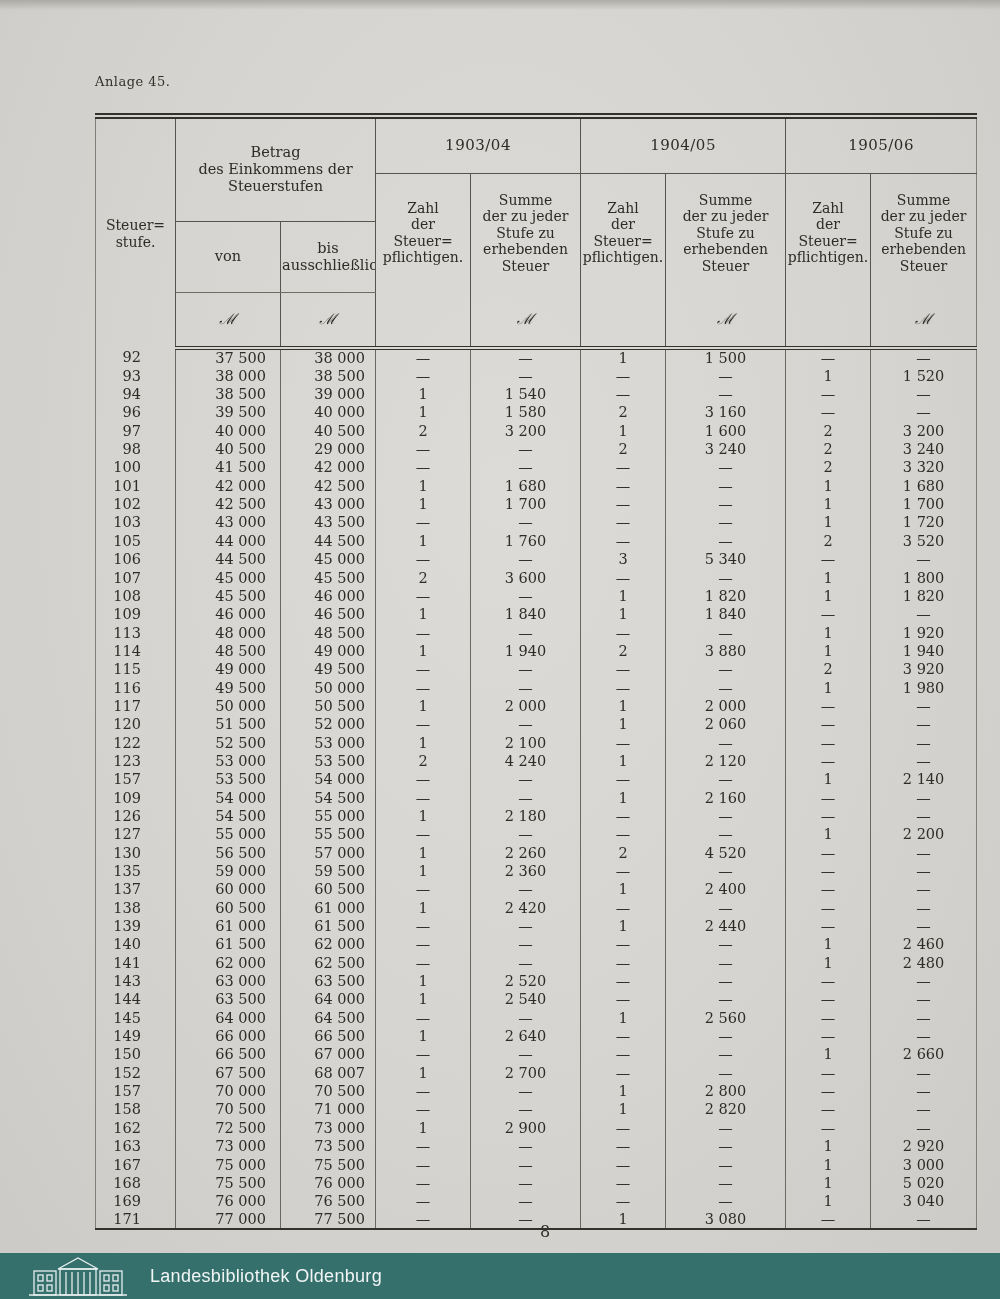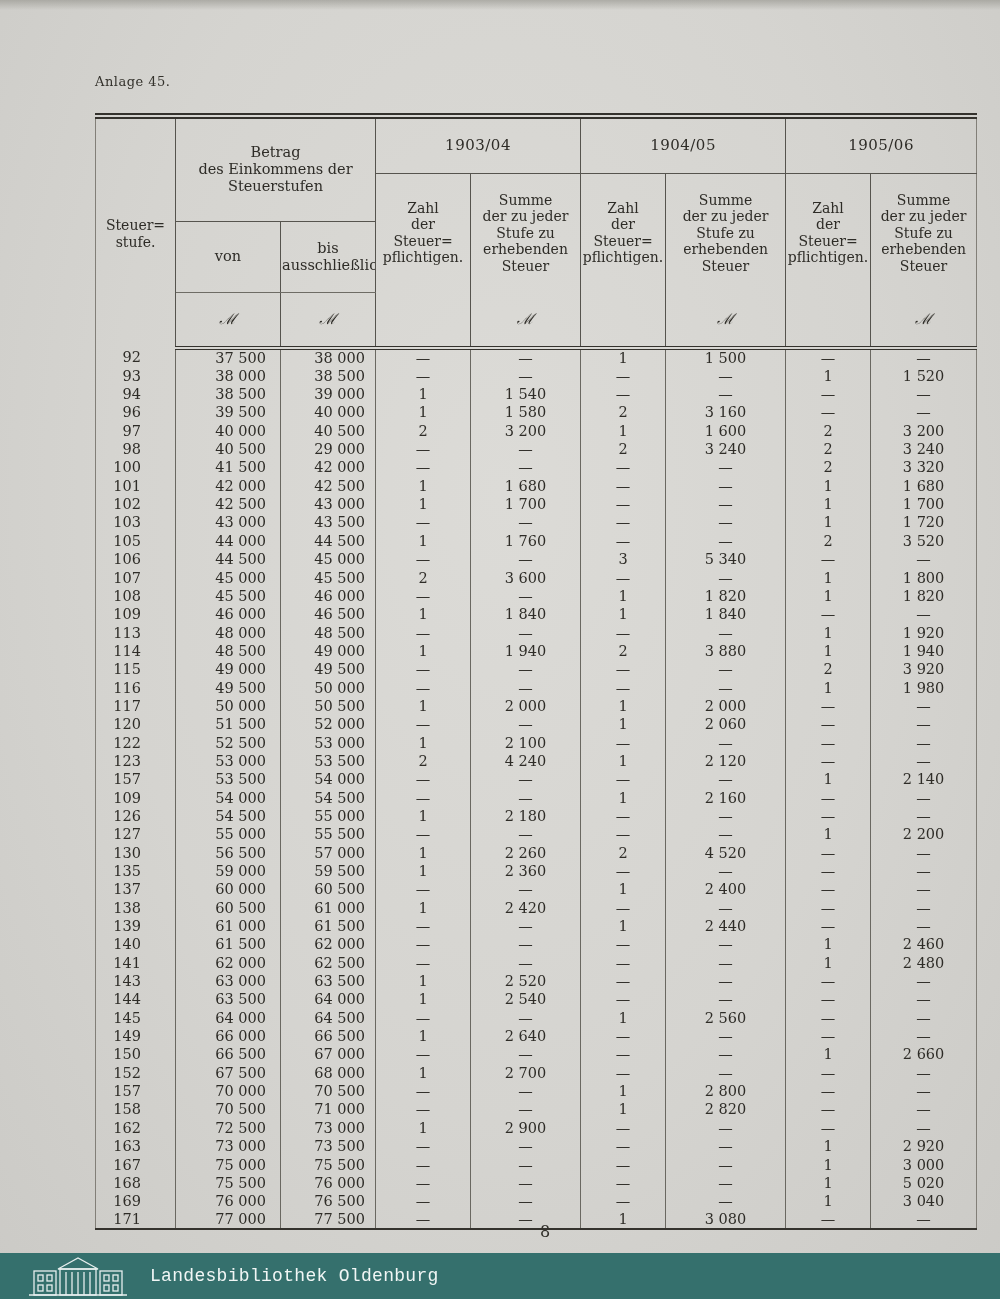--- a/index.html
+++ b/index.html
@@ -59,21 +59,21 @@
     text-align:center; font-size:16px; color:#33312b;
   }
   .footer {
     position:absolute; left:0; right:0; bottom:0; height:46px;
     background:#35706d;
     display:flex; align-items:center;
   }
   .logo { margin-left:28px; flex:0 0 auto; }
   .libname {
     margin-left:22px;
-    font-family:Liberation Mono, monospace;
+    font-family:Liberation Sans, sans-serif;
     font-size:18px; color:#f1f6f5; letter-spacing:.3px;
   }
 </style>
 </head>
 <body>
 
 <div class="page">
   <div class="edge-top"></div>
 
   <div class="annex">Anlage 45.</div>
@@ -572,21 +572,21 @@
           <td class="col3">—</td>
           <td class="col4">—</td>
           <td class="col5">—</td>
           <td class="col6">—</td>
           <td class="col7">1</td>
           <td class="col8">2 660</td>
         </tr>
         <tr>
           <td class="col0">152</td>
           <td class="col1">67 500</td>
-          <td class="col2">68 000</td>
+          <td class="col2">68 007</td>
           <td class="col3">1</td>
           <td class="col4">2 700</td>
           <td class="col5">—</td>
           <td class="col6">—</td>
           <td class="col7">—</td>
           <td class="col8">—</td>
         </tr>
         <tr>
           <td class="col0">157</td>
           <td class="col1">70 000</td>

